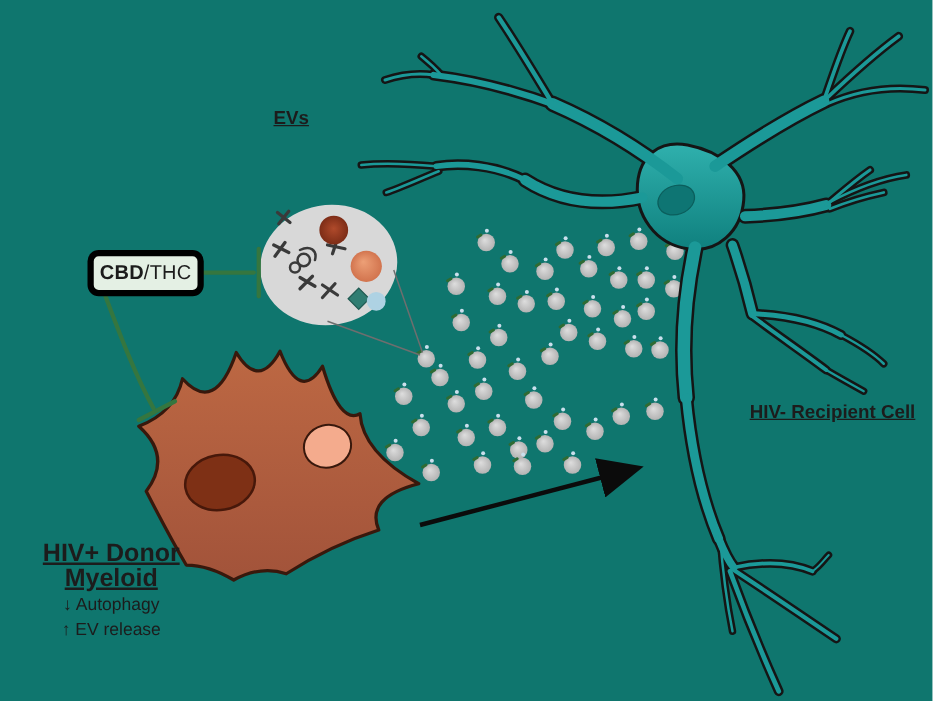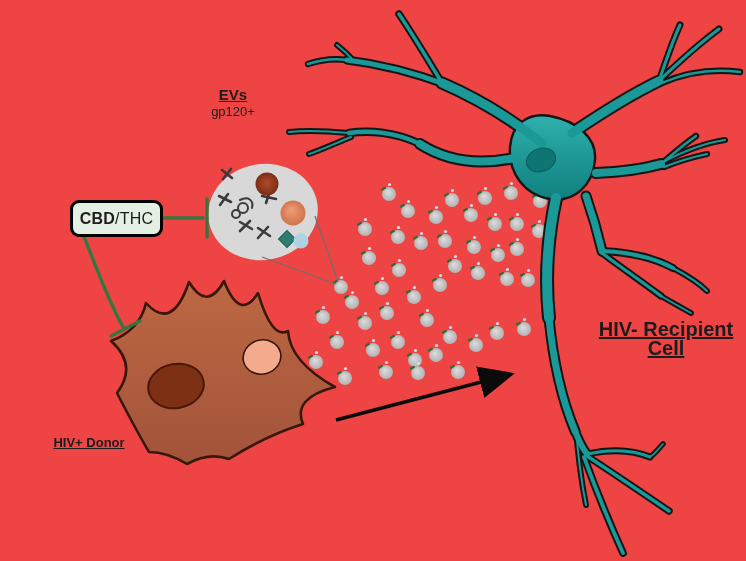--- a/index.html
+++ b/index.html
@@ -1,31 +1,31 @@
 <!DOCTYPE html>
 <html><head>
 <meta charset="utf-8">
 <style>
   html,body{margin:0;padding:0;background:#ffffff;}
   .canvas{
-    position:relative;width:746px;height:561px;background:#ef4444;overflow:hidden;
+    position:relative;width:746px;height:561px;background:#0f766e;overflow:hidden;
     font-family:"Liberation Sans", sans-serif;color:#1c1c1c;
   }
   .art{position:absolute;left:0;top:0;}
   .label{position:absolute;text-align:center;line-height:18px;}
   .label .title{font-weight:bold;text-decoration:underline;}
   .ev-label{left:163px;top:86px;width:140px;font-size:13px;line-height:17px;}
   .ev-label .title{font-size:15px;}
   .donor-label{left:0px;top:433px;width:178px;font-size:14px;line-height:20px;}
-  .donor-label .title{font-size:13px;line-height:20px;}
+  .donor-label .title{font-size:20px;line-height:20px;}
   .recipient-label{left:586px;top:320px;width:160px;font-size:13.5px;line-height:18px;}
-  .recipient-label .title{font-size:20px;line-height:19px;}
+  .recipient-label .title{font-size:15px;line-height:19px;}
   .cbd-box{
     position:absolute;left:70px;top:200px;width:93px;height:37px;box-sizing:border-box;
-    background:#e4f0e4;border:3px solid #000000;border-radius:9px;
+    background:#e4f0e4;border:5px solid #000000;border-radius:9px;
     display:flex;align-items:center;justify-content:center;
     font-size:16px;letter-spacing:0.2px;
   }
   .cbd-box .b{font-weight:bold;}
 </style>
 </head>
 <body>
 
 <div class="canvas">
 
@@ -394,29 +394,31 @@
       <path d="M207,199 L207,237"></path>
       <path d="M84,236 C95,265 108,300 123,327"></path>
       <path d="M111,336 L140,321"></path>
     </g>
 
     <path d="M336,420 L508,375" stroke="#0b0b0b" stroke-width="3.6" fill="none" marker-end="url(#arrowhead)"></path>
   </svg>
 
   <div class="label ev-label">
     <div class="title">EVs</div>
-    <div>gp120+</div>
   </div>
 
   <div class="cbd-box">
     <span class="b">CBD</span>
       <span>/THC</span>
   </div>
 
   <div class="label donor-label">
     <div class="title">HIV+ Donor</div>
+    <div class="title">Myeloid</div>
+    <div>↓ Autophagy</div>
+    <div>↑ EV release</div>
   </div>
 
   <div class="label recipient-label">
     <div class="title">HIV- Recipient Cell</div>
   </div>
 
 </div>
 
 </body></html>

